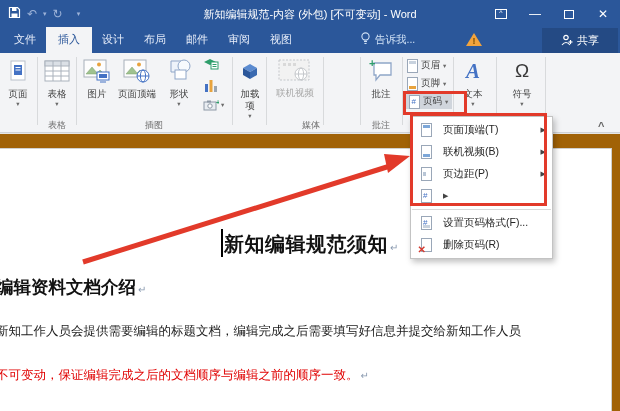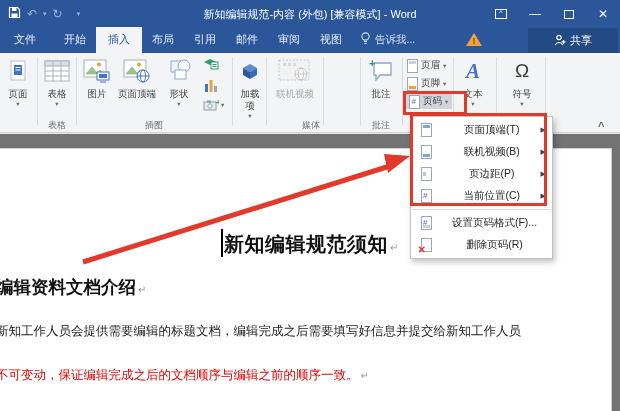--- a/index.html
+++ b/index.html
@@ -17,51 +17,51 @@
   .winctl { position:absolute; right:0; top:0; height:28px; display:flex; align-items:center; }
   .winbtn { width:34px; height:28px; display:flex; align-items:center; justify-content:center; color:#fff; font-size:12px; }
   .rdo-box { width:12px; height:10px; border:1px solid #fff; display:flex; align-items:flex-start; justify-content:center; font-size:7px; line-height:6px; color:#fff; }
   .max-box { width:10px; height:9px; border:1px solid #fff; }
 
   
   .tabbar { position:absolute; left:0; top:28px; width:620px; height:25px; background:#2b579a; display:flex; align-items:flex-end; }
   .tab { font-size:11px; color:#e8eefa; padding:5px 10px 6px 10px; }
   .tab.active { background:#f3f4f6; color:#2b579a; padding:5px 12px 6px 12px; }
   .tellme { display:flex; align-items:center; gap:4px; font-size:10.5px; color:#cfe0f5; position:absolute; left:360px; top:32px; }
-  .share-btn { position:absolute; right:2px; top:28px; height:25px; background:rgba(0,0,0,.14); color:#fff; font-size:11px; display:flex; align-items:center; gap:4px; padding:0 26px; }
+  .share-btn { position:absolute; right:2px; top:28px; height:25px; background:rgba(0,0,0,.14); color:#fff; font-size:11px; display:flex; align-items:center; gap:4px; padding:0 19px; }
   .warn { position:absolute; right:138px; top:33px; width:16px; height:14px; }
   .warn .tri { width:0; height:0; border-left:8px solid transparent; border-right:8px solid transparent; border-bottom:13px solid #f2a33c; }
   .warn .ex { position:absolute; left:6.5px; top:3px; font-size:9px; font-weight:bold; color:#7a4b00; }
 
   
   .ribbon { position:absolute; left:0; top:53px; width:620px; height:80px; background:#f3f4f6; border-bottom:1px solid #d0d2d5; }
   .rdiv { position:absolute; top:4px; height:68px; width:1px; background:#d8dadc; }
   .bigbtn { position:absolute; top:3px; text-align:center; font-size:9.5px; color:#3f3f3f; line-height:1.25; }
   .bigbtn .ic { display:flex; align-items:center; justify-content:center; height:30px; margin-bottom:2px; }
   .dda { font-size:6.5px; color:#6a6a6a; line-height:1; display:block; margin-top:1px; }
   .glabel { position:absolute; top:66px; font-size:9px; color:#6e6e6e; text-align:center; }
-  .disabled { color:#a8a8a8; }
+  .disabled { color:#a8a8a8;font-family:Liberation Mono, monospace; }
   .rowbtn { position:absolute; display:flex; align-items:center; gap:3px; font-size:9.5px; color:#3f3f3f; height:15px; }
   .rowbtn .dds { font-size:6.5px; color:#6a6a6a; }
   .pagenum-hl { background:#d0d5dc; }
   .collapse-caret { position:absolute; left:598px; top:67px; font-size:11px; color:#666; font-weight:bold; }
   .smallstack { position:absolute; left:203px; top:4px; display:flex; flex-direction:column; gap:3px; align-items:flex-start; }
 
   
-  .docarea { position:absolute; left:0; top:134px; width:620px; height:277px; background:#737373; }
+  .docarea { position:absolute; left:0; top:134px; width:620px; height:277px; background:#a16207; }
   .page { position:absolute; left:0; top:14px; width:612px; height:263px; background:#ffffff; border-top:1px solid #d0d0d0; border-right:1px solid #cfcfcf; overflow:hidden; }
   .doc-title { position:absolute; left:224px; top:82px; font-size:20px; font-weight:bold; color:#111; white-space:nowrap; letter-spacing:.5px; }
   .cursor-bar { position:absolute; left:221px; top:80px; width:1.5px; height:28px; background:#000; }
   .doc-head { position:absolute; left:-4px; top:126px; font-size:17.5px; font-weight:bold; color:#111; white-space:nowrap; }
   .doc-body { position:absolute; left:-4px; top:174px; font-size:12.5px; color:#1a1a1a; white-space:nowrap; }
   .doc-red { position:absolute; left:-4px; top:218px; font-size:12.5px; color:#e00000; white-space:nowrap; }
   .pmark { color:#8a9ab0; font-size:10px; font-weight:normal; margin-left:2px; }
 
   
-  .menu { position:absolute; left:410px; top:116px; width:143px; background:#ffffff; border:1px solid #c3c3c3; box-shadow:2px 3px 6px rgba(0,0,0,.25); padding:2px 0; z-index:20;text-align:center; }
+  .menu { position:absolute; left:410px; top:116px; width:143px; background:#ffffff; border:1px solid #c3c3c3; box-shadow:2px 3px 6px rgba(0,0,0,.25); padding:2px 0; z-index:20; }
   .mi { height:22px; display:flex; align-items:center; padding:0 6px 0 7px; font-size:10.5px; color:#262626; }
   .mi .mic { width:16px; margin-right:9px; display:flex; justify-content:center; }
   .mi .lbl { flex:1; }
   .mi .sub { font-size:7px; color:#444; }
   .msep { height:1px; background:#d9d9d9; margin:2px 1px; }
   .pgico { position:relative; width:11px; height:14px; background:#fff; border:1px solid #9aa7b8; }
   .pgico .bar-t { position:absolute; left:1px; right:1px; top:1px; height:3px; background:#7da7d8; }
   .pgico .bar-b { position:absolute; left:1px; right:1px; bottom:1px; height:3px; background:#7da7d8; }
   .pgico .bar-s { position:absolute; left:1px; top:4px; bottom:4px; width:3px; background:#b9c6d6; }
   .pgico .hash { position:absolute; left:1.5px; top:2px; font-size:8px; color:#4472c4; line-height:1; }
@@ -85,43 +85,42 @@
             <path d="M1.5 1.5 h8 l2 2 v8 h-10 z" fill="none" stroke="#ffffff" stroke-width="1.2"></path>
             <rect x="4" y="1.5" width="4.5" height="3.5" fill="#ffffff"></rect>
             <rect x="3.5" y="7.5" width="6" height="4" fill="#ffffff"></rect>
           </svg>
       </span>
       <span class="g dim-g">↶</span>
       <span class="tiny-dd">▾</span>
       <span class="g dim-g">↻</span>
       <span class="tiny-dd" style="margin-left:8px">▾</span>
     </div>
-    <div class="win-title">新知编辑规范-内容 (外包) [兼容模式] - Word</div>
+    <div class="win-title">新知编辑规范-内容 (外包) [不可变动] - Word</div>
     <div class="winctl">
       <div class="winbtn">
           <span class="rdo-box">^</span>
         </div>
       <div class="winbtn">
           <span>—</span>
         </div>
       <div class="winbtn">
           <span class="max-box"></span>
         </div>
       <div class="winbtn">
           <span>✕</span>
         </div>
     </div>
   </div>
 
   <div class="tabbar">
     <div class="tab" style="margin-left:4px">文件</div>
-    <div class="tab" style="margin-left:8px">开始</div>
     <div class="tab active">插入</div>
+    <div class="tab">设计</div>
     <div class="tab">布局</div>
-    <div class="tab">引用</div>
     <div class="tab">邮件</div>
     <div class="tab">审阅</div>
     <div class="tab">视图</div>
   </div>
   <div class="tellme">
     <span>
       <svg width="11" height="13" viewBox="0 0 11 13">
           <circle cx="5.5" cy="4.5" r="3.6" fill="none" stroke="#cfe0f5" stroke-width="1.1"></circle>
           <line x1="4" y1="9.5" x2="7" y2="9.5" stroke="#cfe0f5" stroke-width="1.1"></line>
           <line x1="4.4" y1="11.5" x2="6.6" y2="11.5" stroke="#cfe0f5" stroke-width="1.1"></line>
@@ -369,21 +368,20 @@
         </span>
       <span class="lbl">页边距(P)</span>
       <span class="sub">▶</span>
     </div>
     <div class="mi">
       <span class="mic">
           <span class="pgico">
             <span class="hash">#</span>
           </span>
         </span>
-      <span class="lbl">当前位置(C)</span>
       <span class="sub">▶</span>
     </div>
     <div class="msep"></div>
     <div class="mi">
       <span class="mic">
           <span class="pgico">
             <span class="hash">#</span>
             <span class="bar-b" style="background:#c8d2de"></span>
           </span>
         </span>

